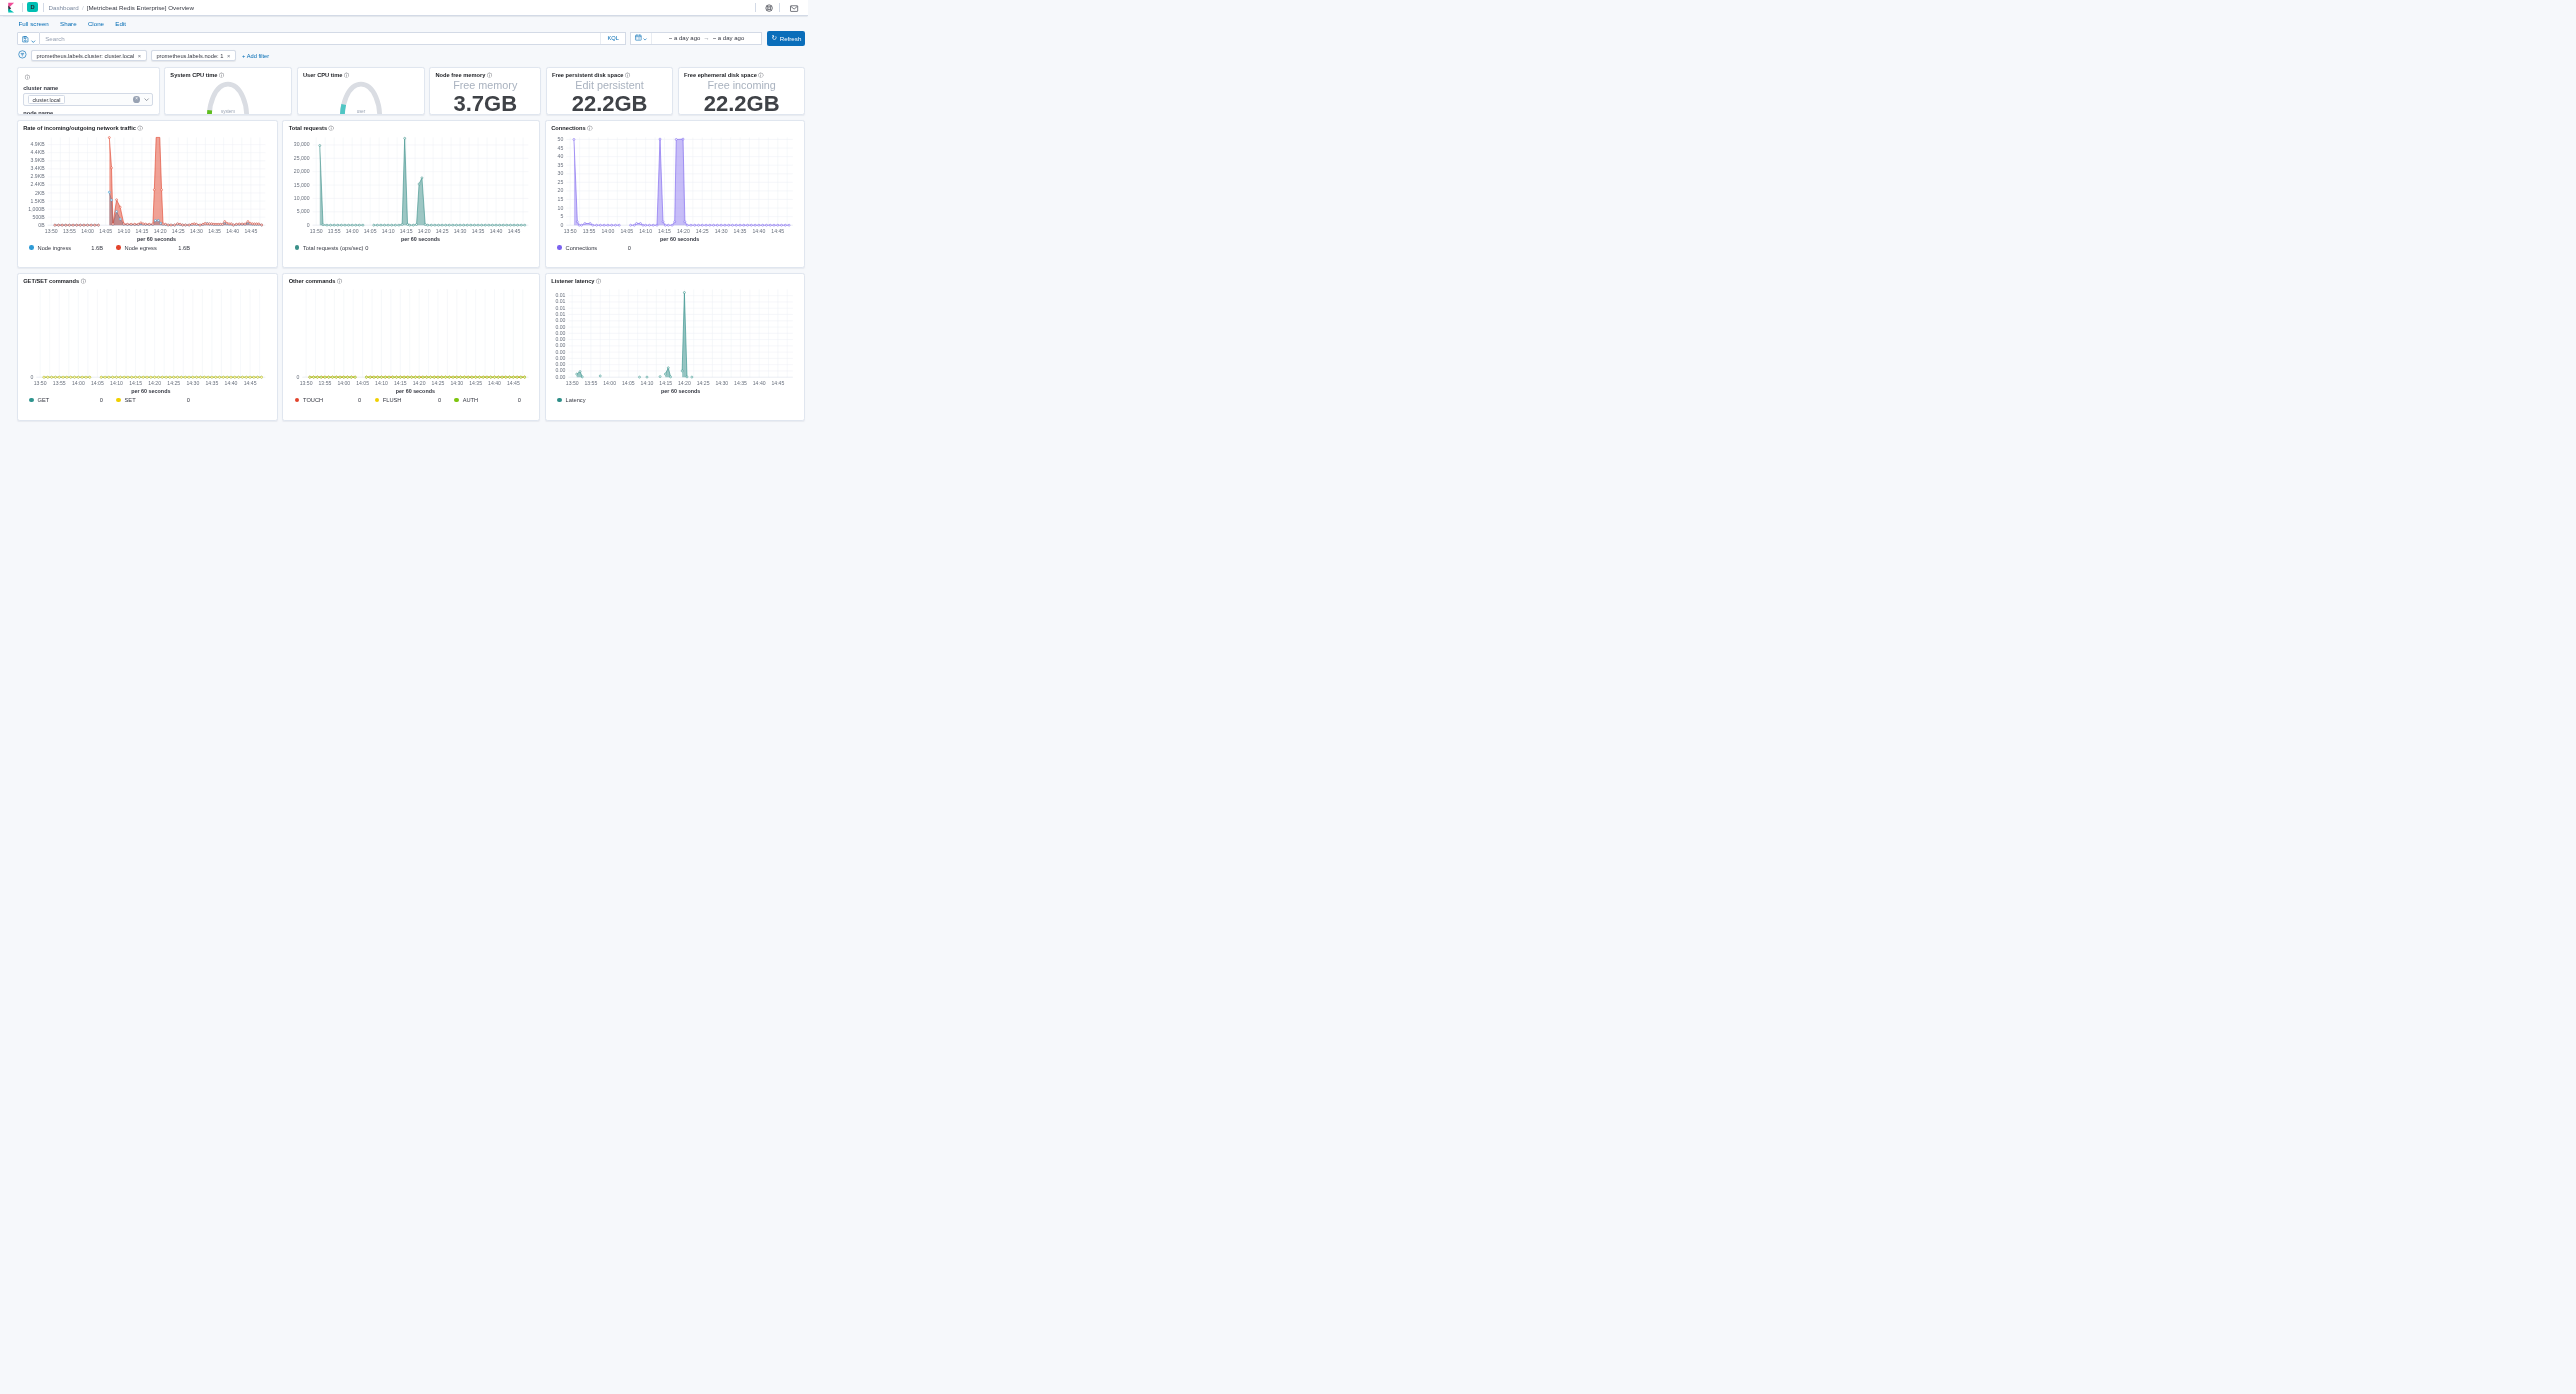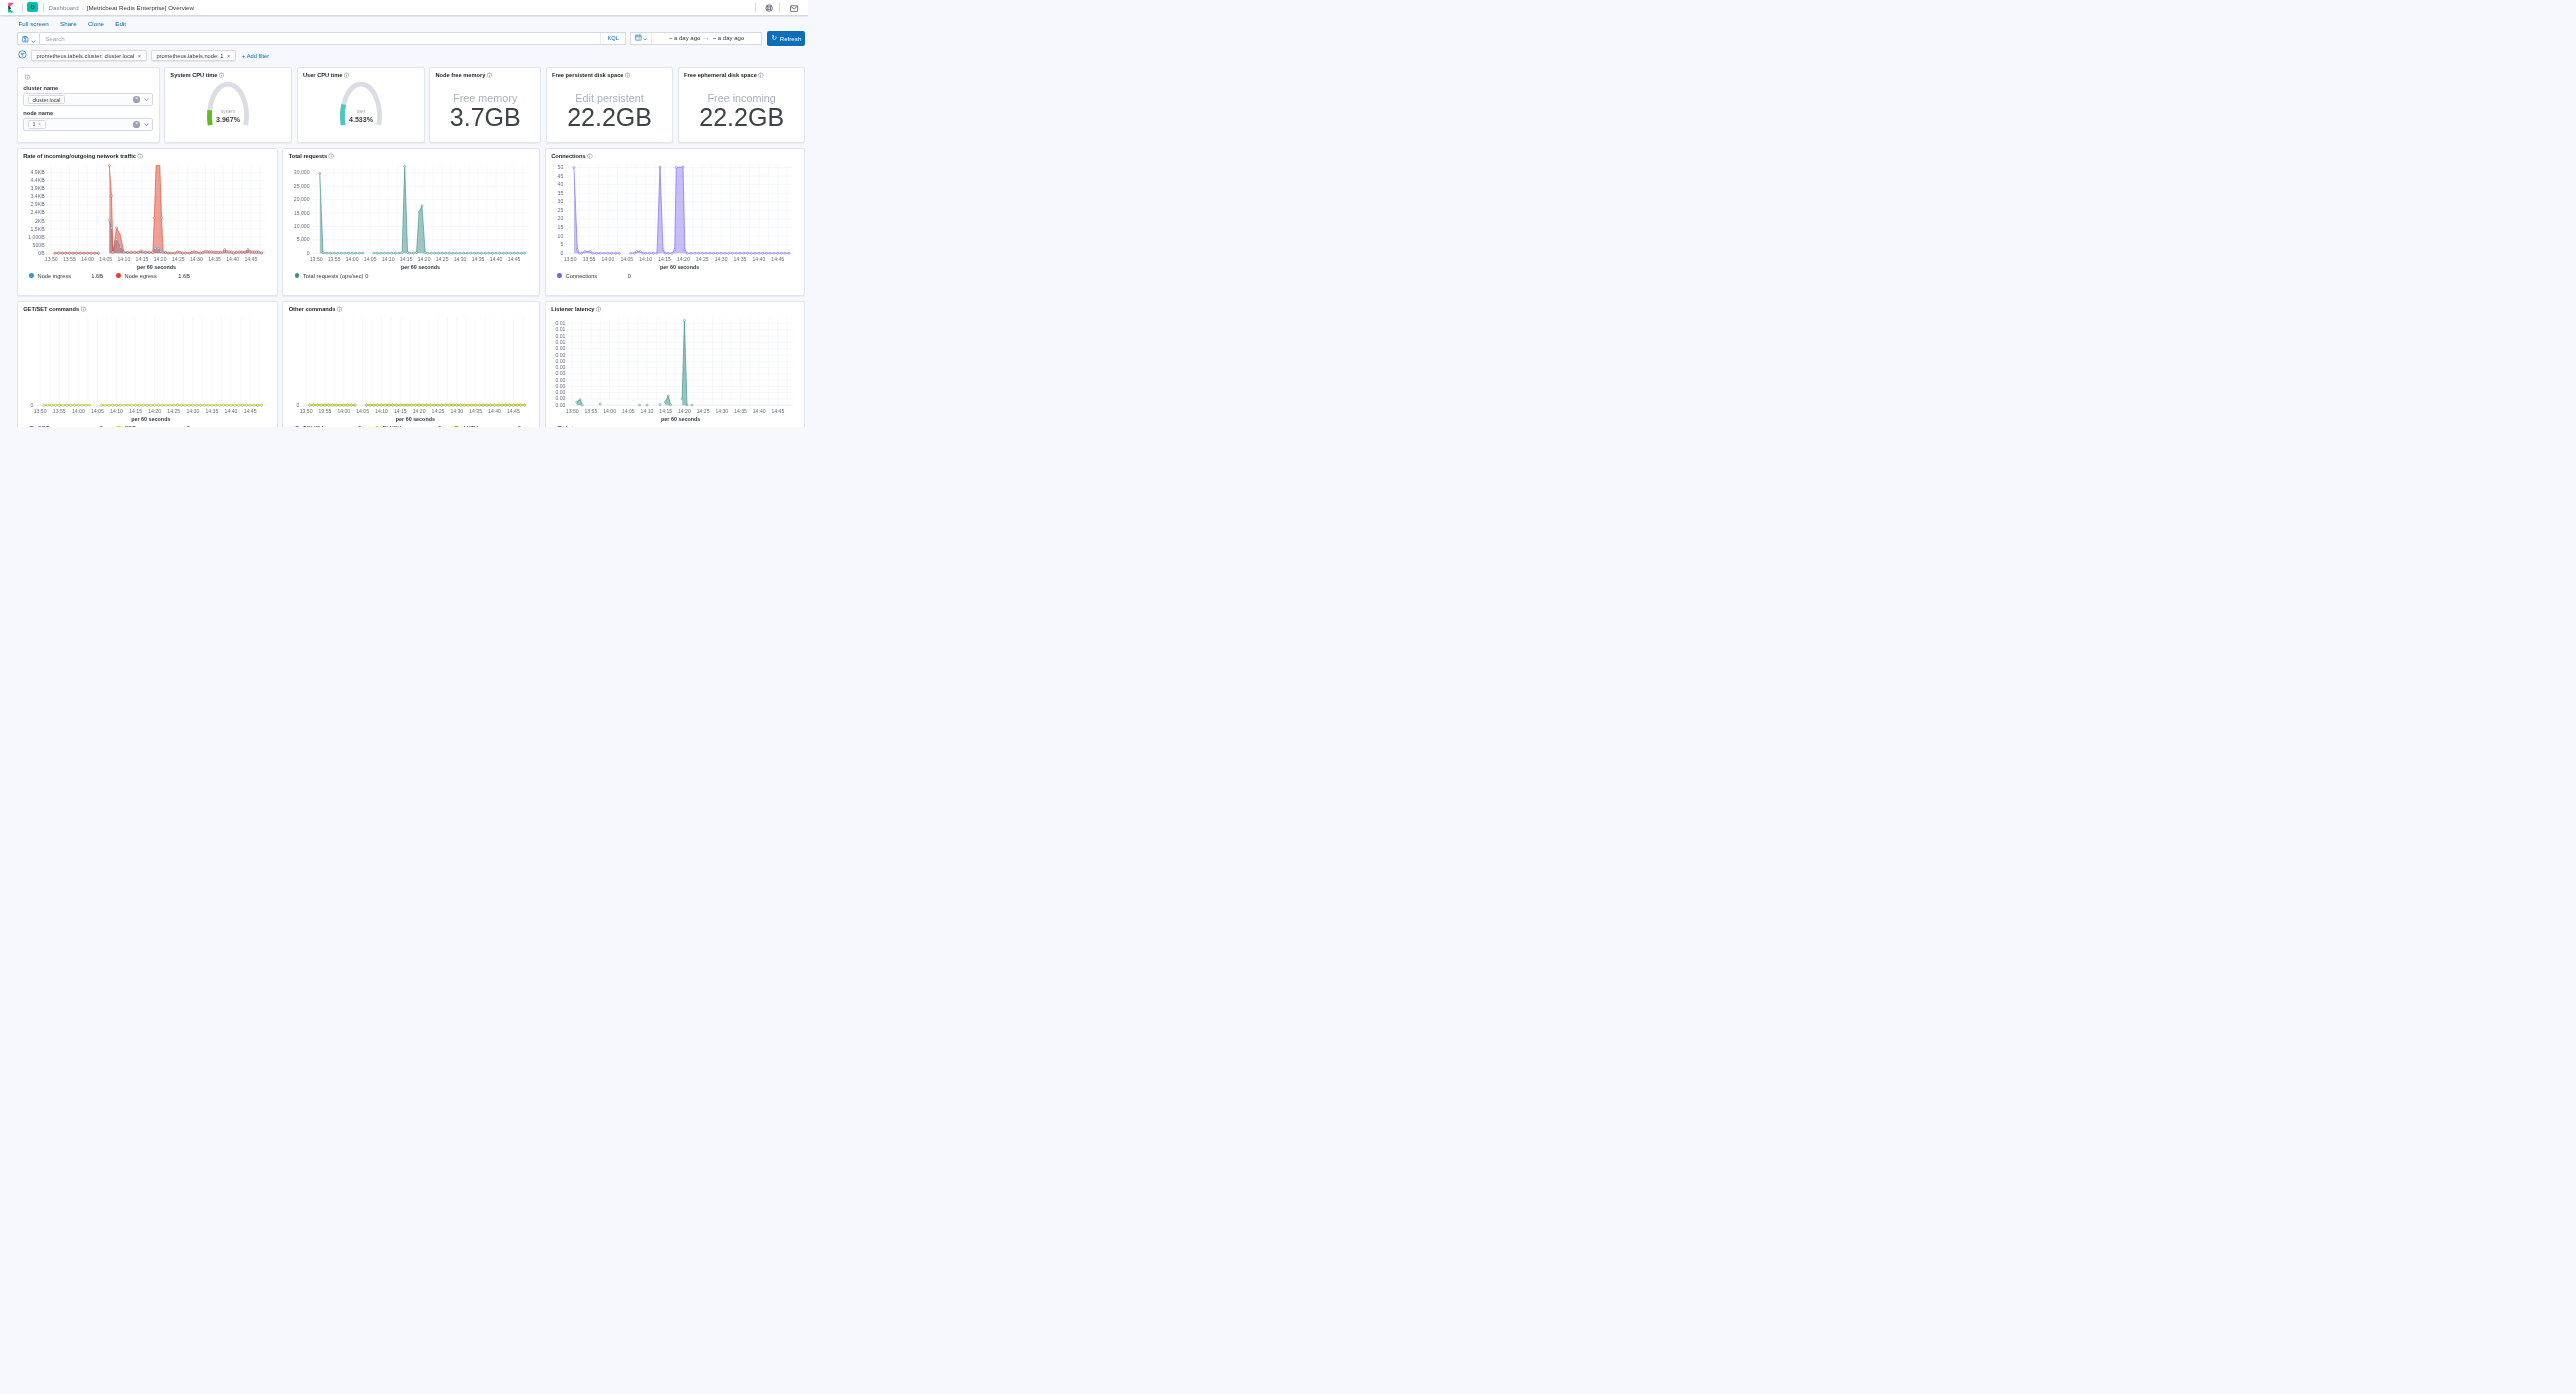--- a/index.html
+++ b/index.html
@@ -34,38 +34,38 @@
   .refresh-btn { width:38px; height:14.4px; margin-left:5.2px; background:#0a6eba; border:none; border-radius:2.1px; color:#fff; font-size:6.2px; display:flex; align-items:center; justify-content:center; gap:2.6px; cursor:pointer; }
   .refresh-glyph { font-size:6.7px; line-height:1; }
   .filter-row { display:flex; align-items:center; gap:4.1px; margin:4.6px 0 5.2px 1px; }
   .pill { background:#fff; border:0.5px solid #d3dae6; border-radius:2.1px; box-shadow:0 0.5px 1px rgba(0,0,0,.07); font-size:5.7px; color:#343741; padding:1.5px 4.6px; display:flex; align-items:center; gap:3.6px; cursor:pointer; }
   .pill .x { color:#69707d; font-size:5.7px; }
   .addfilter { color:#006bb4; font-size:5.7px; text-decoration:none; margin-left:2.1px; cursor:pointer; }
 
   
   .grid { padding:1px 2.6px 4.1px 17px; }
   .row { display:flex; gap:4.6px; margin-bottom:4.6px; }
-  .row1 { height:76px; } .row2 { height:148px; } .row3 { height:148px; }
+  .row1 { height:48px; } .row2 { height:148px; } .row3 { height:148px; }
   .panel { background:#fff; border:0.5px solid #e0e6ef; border-radius:2.6px; box-shadow:0 0.5px 1px rgba(152,162,179,.15); padding:4.1px 5.2px; height:100%; position:relative; overflow:hidden; }
   .panel-title { font-size:5.7px; font-weight:bold; color:#1a1c21; white-space:nowrap; }
   .info { font-size:5.2px; color:#343741; margin-left:1.5px; font-weight:normal; cursor:pointer; }
 
   
   .ctl-label { font-size:5.7px; font-weight:bold; color:#343741; margin:3.6px 0 2.1px; }
   .ctl-select { height:13px; background:#fbfcfd; border:0.5px solid #d3dae6; border-radius:2.1px; display:flex; align-items:center; padding:0 3.6px; cursor:pointer; }
   .chip { background:#fff; border:0.5px solid #d3dae6; border-radius:1.5px; font-size:5.4px; color:#343741; padding:0.5px 3.6px; display:flex; align-items:center; gap:2.6px; }
   .chip .x { color:#98a2b3; font-size:5.2px; }
   .clear-x { margin-left:auto; width:6.7px; height:6.7px; background:#98a2b3; border-radius:50%; color:#fff; font-size:4.6px; line-height:6.7px; text-align:center; cursor:pointer; }
   .chev { margin-left:3.6px; display:flex; }
 
   
   .gauge-wrap { display:flex; justify-content:center; }
   .metric-body { position:absolute; inset:12.4px 0 0 0; display:flex; flex-direction:column; align-items:center; justify-content:center; }
   .metric-sub { font-size:10.8px; color:#a9b2bf; line-height:1.15; }
-  .metric-val { font-size:25px; font-weight:normal; color:#3f4247; line-height:1.1; }
+  .metric-val { font-size:22px; font-weight:bold; color:#3f4247; line-height:1.1; }
 
   
   .chart { display:block; width:100%; height:111px; margin-top:0.5px; }
   .chart text.tick { font-size:10px; fill:#69707d; }
   .chart text.xlabel { font-size:10.5px; font-weight:bold; fill:#343741; }
   .legend { display:flex; margin-top:1px; padding-left:6.2px; font-size:5.7px; color:#343741; align-items:center; }
   .legend-item { display:flex; align-items:center; width:87px; cursor:pointer; }
   .legend-dot { width:4.6px; height:4.6px; border-radius:50%; margin-right:3.6px; flex:0 0 auto; }
   .legend-value { margin-left:auto; margin-right:13.4px; }
   svg { overflow:visible; }

